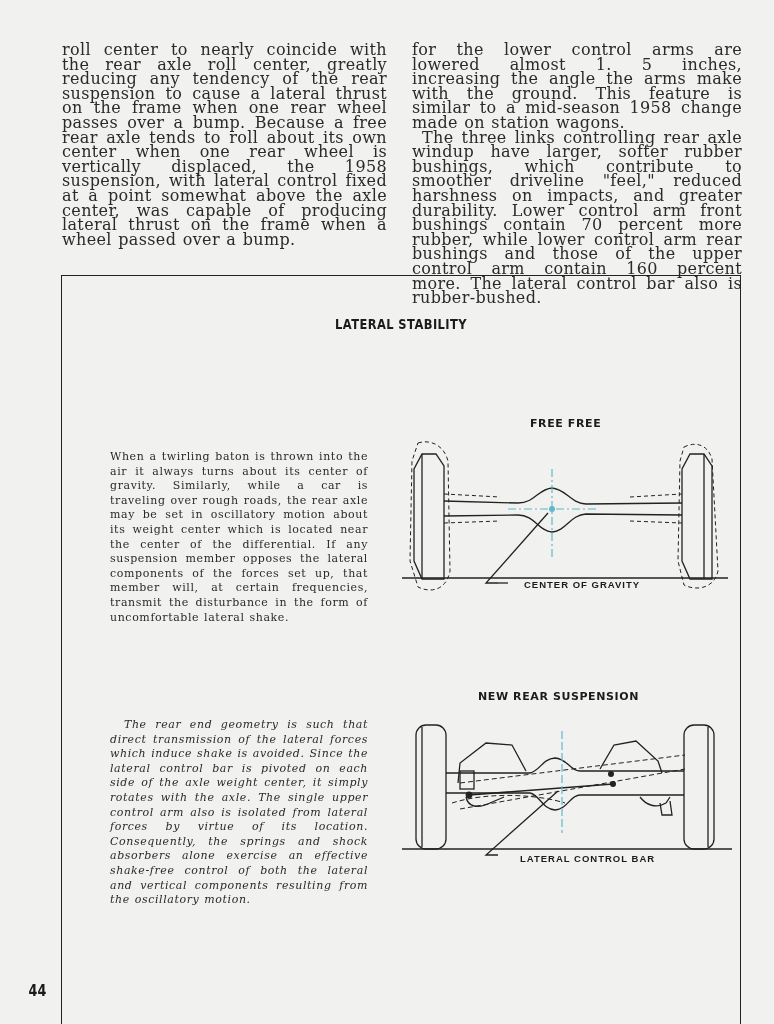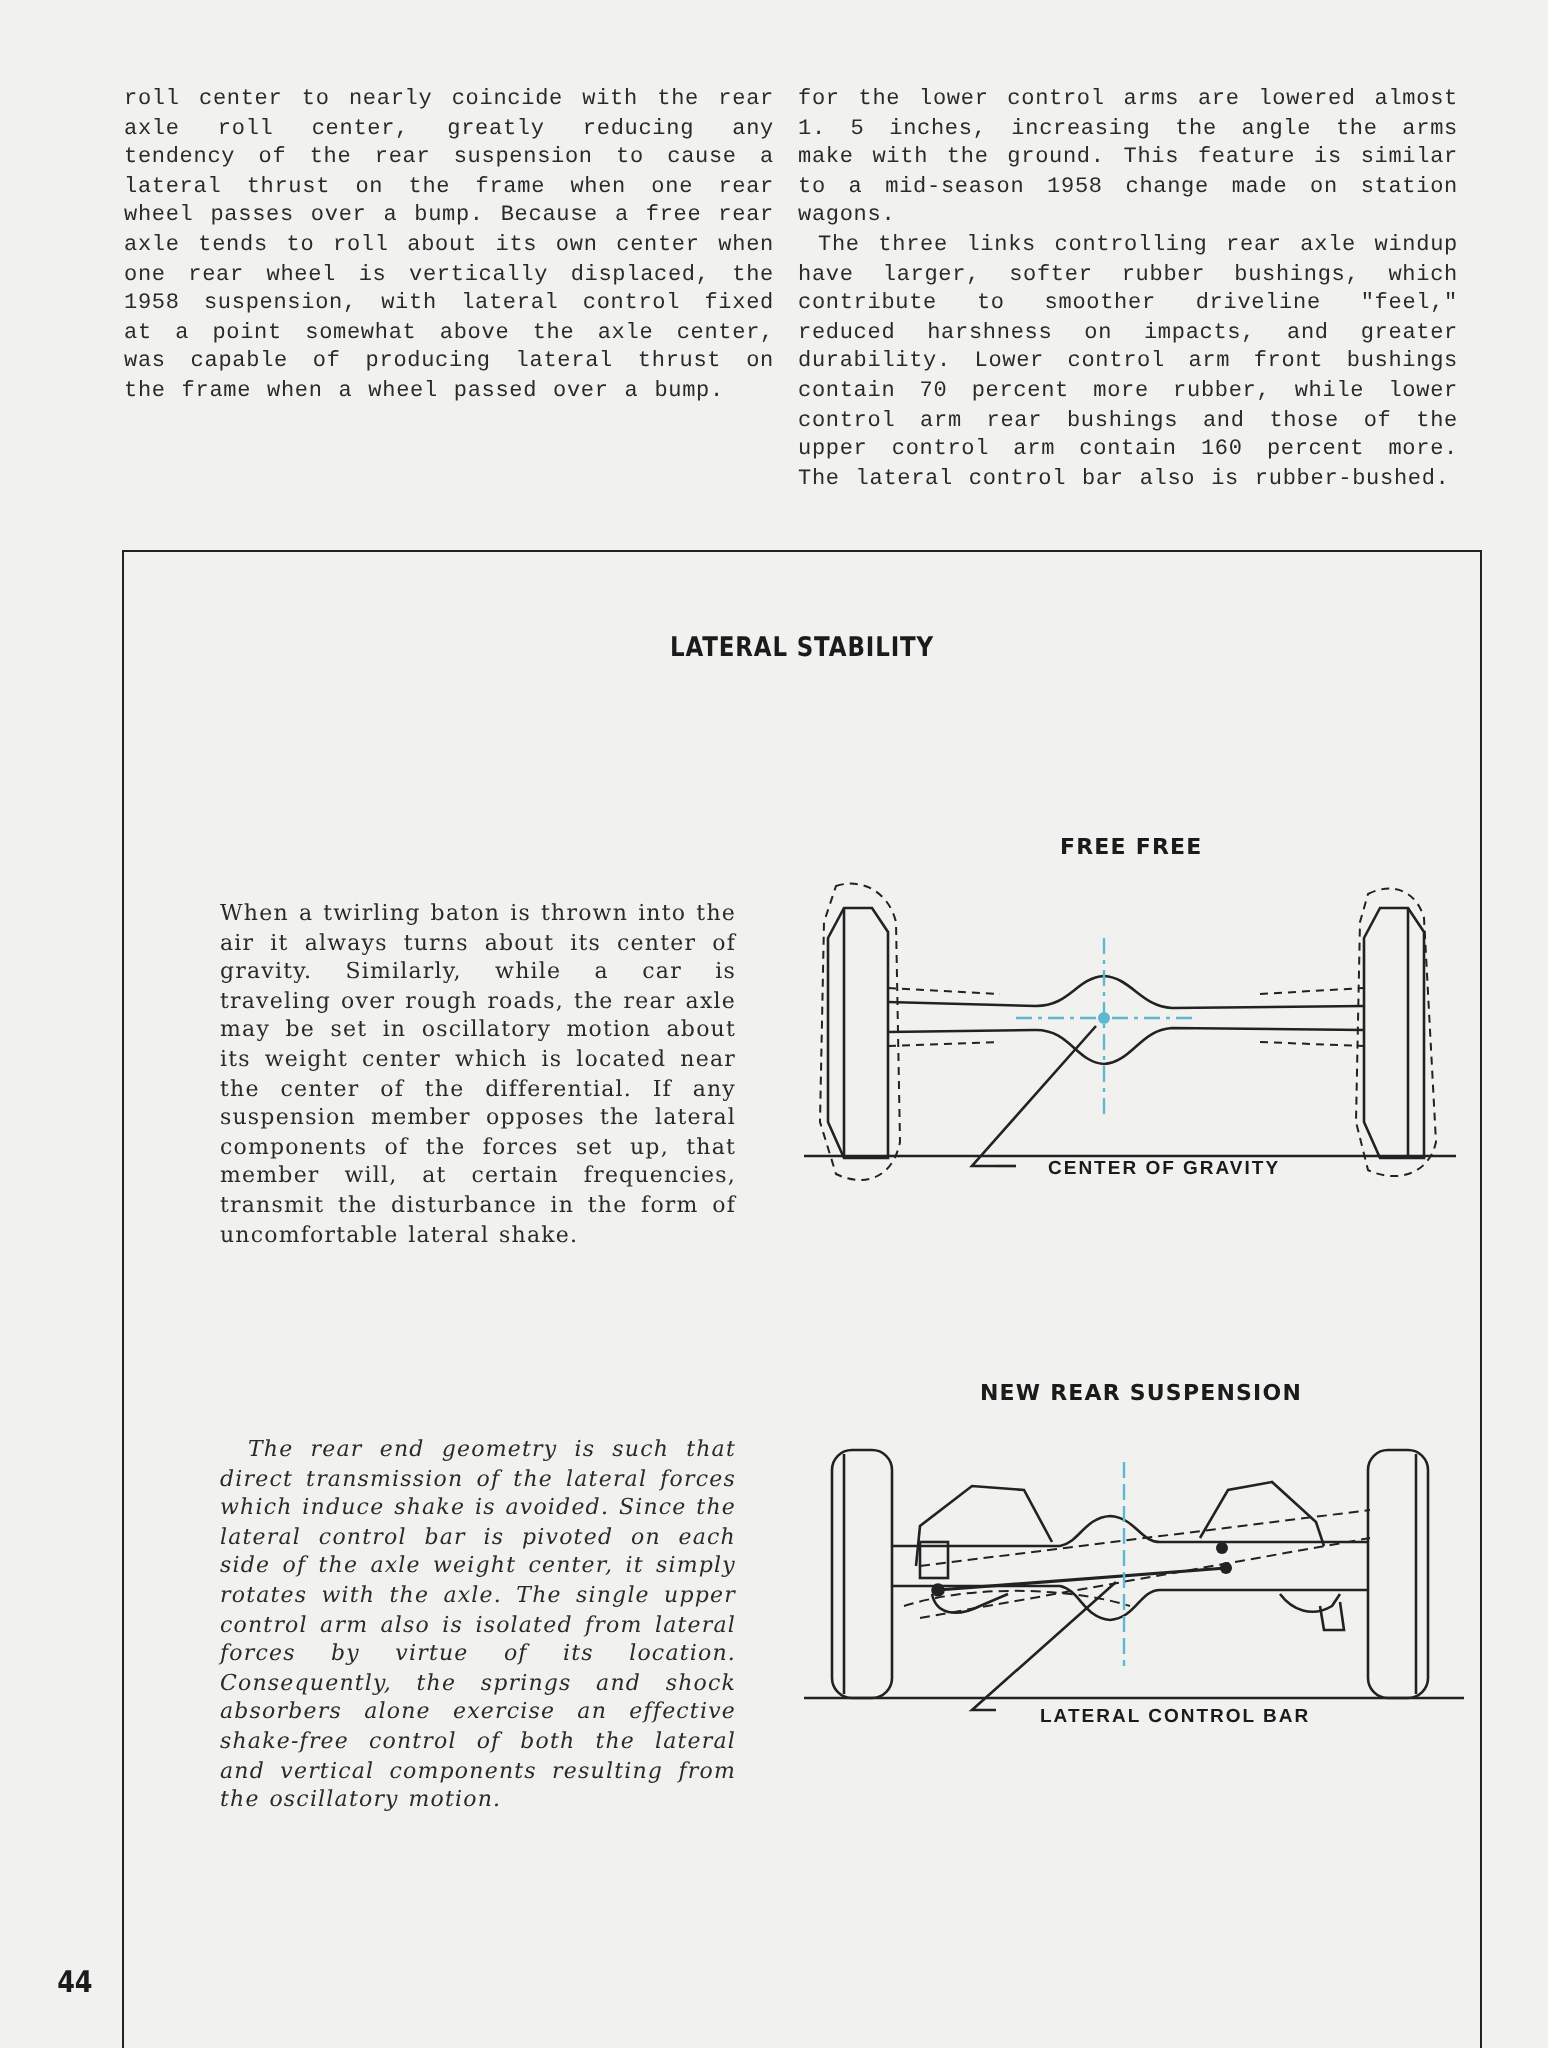--- a/index.html
+++ b/index.html
@@ -1,27 +1,27 @@
 <!DOCTYPE html>
 <html><head>
 <meta charset="utf-8">
 <style>
   html, body { margin:0; padding:0; }
   body {
     width:774px; height:1024px; background:#f1f1ef; position:relative; overflow:hidden;
     font-family:"DejaVu Serif", serif; color:#2a2a2a;
   }
   .col {
-    position:absolute; font-size:11px; line-height:14.6px; text-align:justify;
-    letter-spacing:0.35px; word-spacing:1px;font-family:Liberation Mono, monospace;
+    position:absolute; font-size:16px; line-height:14.6px; text-align:justify;
+    letter-spacing:0.35px; word-spacing:1px;
   }
   .col p { margin:0; }
   .col p.indent { text-indent:10px; }
   #col-left { left:62px; top:43px; width:325px; }
-  #col-right { left:399px; top:43px; width:330px; }
+  #col-right { left:412px; top:43px; width:330px; }
 
   .panel {
     position:absolute; left:61px; top:275px; width:680px; height:802px;
     border:1.6px solid #222; box-sizing:border-box;
   }
   .panel-title {
     position:absolute; left:0; width:100%; top:40px; text-align:center;
     font-family:"DejaVu Sans", sans-serif; font-weight:bold; font-size:13.5px;
     letter-spacing:0.5px; color:#1b1b1b; transform:scaleX(0.85);
   }
@@ -97,21 +97,21 @@
       <line x1="152" y1="38" x2="152" y2="128" stroke-dasharray="8,3,2,3"></line>
       <line x1="108" y1="78" x2="196" y2="78" stroke-dasharray="8,3,2,3"></line>
     </g>
     <circle cx="152" cy="78" r="3" fill="#5fb8cf"></circle>
 
     <polyline points="148,82 86,152 98,152" fill="none" stroke="#222" stroke-width="1.3"></polyline>
     <line x1="98" y1="152" x2="108" y2="152" stroke="#222" stroke-width="1.3"></line>
   </svg>
   <div class="fig-label" style="left:462px;top:303px;">CENTER OF GRAVITY</div>
 
-  <div class="fig-title" style="left:428px;top:414px;">NEW REAR SUSPENSION</div>
+  <div class="fig-title" style="left:416px;top:414px;">NEW REAR SUSPENSION</div>
   <svg style="left:338px;top:435px;" width="340" height="170" viewBox="0 0 340 170">
     <g fill="none" stroke="#222" stroke-width="1.3">
       <line x1="2" y1="138" x2="332" y2="138"></line>
 
       <rect x="16" y="14" width="30" height="124" rx="10"></rect>
       <line x1="22" y1="16" x2="22" y2="136"></line>
 
       <rect x="284" y="14" width="30" height="124" rx="10"></rect>
       <line x1="308" y1="16" x2="308" y2="136"></line>
 

